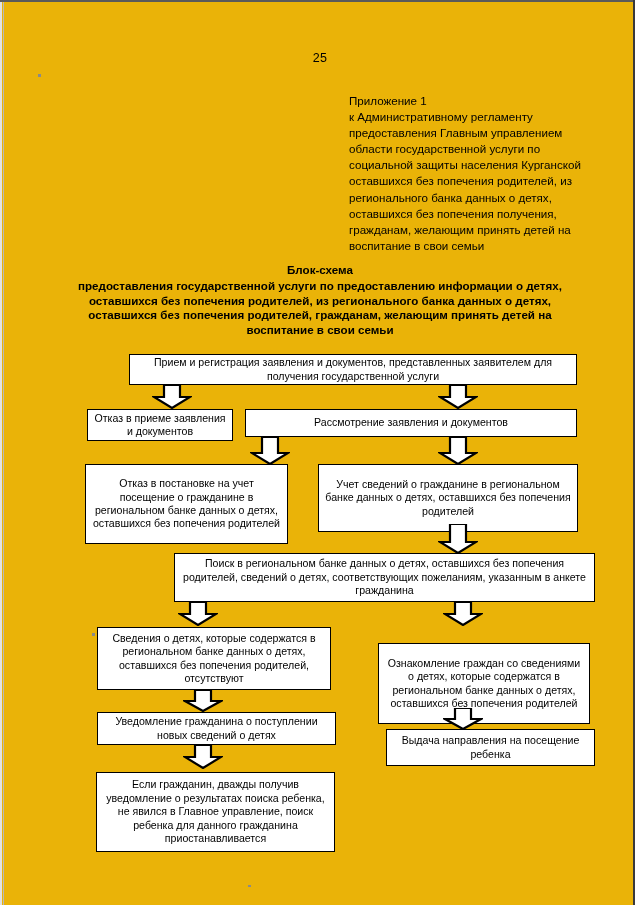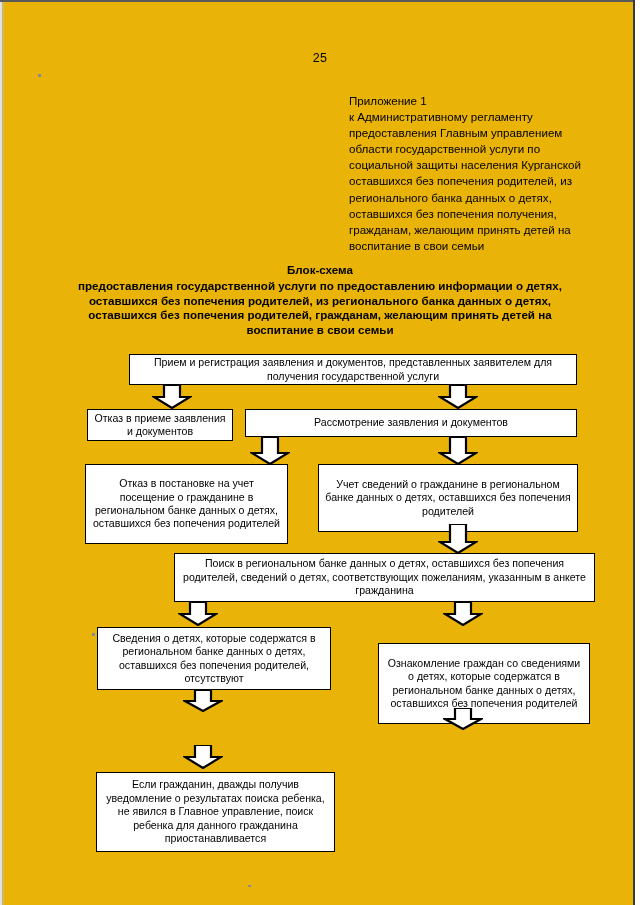--- a/index.html
+++ b/index.html
@@ -225,21 +225,27 @@
         <polygon points="12,0 28,0 28,11 38,11 20,21 2,11 12,11" fill="#ffffff" stroke="#000000" stroke-width="2.2"></polygon>
       </svg>
     </div>
 
     <div class="arrow" style="left:443px;top:708px;">
       <svg width="40" height="22" viewBox="0 0 40 22">
         <polygon points="12,0 28,0 28,11 38,11 20,21 2,11 12,11" fill="#ffffff" stroke="#000000" stroke-width="2.2"></polygon>
       </svg>
     </div>
 
-
+    <div class="node" style="left:97px;top:712px;width:239px;height:33px;">
+      <span>Уведомление гражданина о поступлении новых сведений о детях</span>
+    </div>
+
+    <div class="node" style="left:386px;top:729px;width:209px;height:37px;">
+      <span>Выдача направления на посещение ребенка</span>
+    </div>
 
     <div class="arrow" style="left:183px;top:745px;">
       <svg width="40" height="24" viewBox="0 0 40 24">
         <polygon points="12,0 28,0 28,12 38,12 20,23 2,12 12,12" fill="#ffffff" stroke="#000000" stroke-width="2.2"></polygon>
       </svg>
     </div>
 
     <div class="node" style="left:96px;top:772px;width:239px;height:80px;">
       <span>Если гражданин, дважды получив уведомление о результатах поиска ребенка, не явился в Главное управление, поиск ребенка для данного гражданина приостанавливается</span>
     </div>

